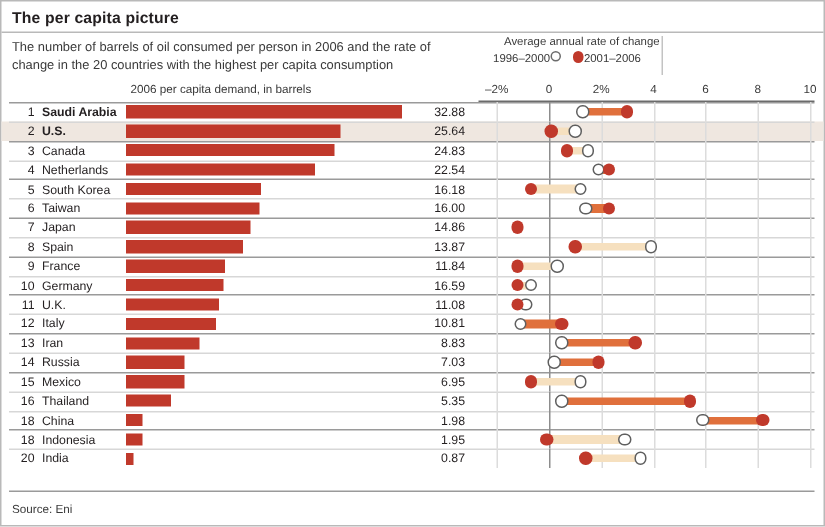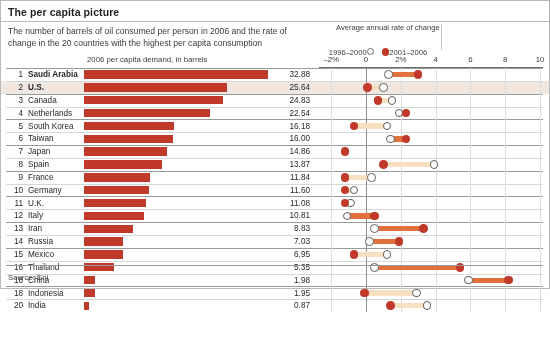--- a/index.html
+++ b/index.html
@@ -1,32 +1,32 @@
 <!DOCTYPE html>
 <html><head>
 <meta charset="utf-8">
 <style>
   html,body{margin:0;padding:0;}
   body{
     width:550px;height:351px;background:#ffffff;
     font-family:"Liberation Sans", sans-serif;
     color:#231f20;overflow:hidden;
   }
-  .frame{position:relative;width:550px;height:289px;box-sizing:border-box;border:1px solid #b9b9b9;}
+  .frame{position:relative;width:550px;height:351px;box-sizing:border-box;border:1px solid #b9b9b9;}
 
   
   .title{position:absolute;left:7px;top:5px;font-size:10.5px;font-weight:bold;letter-spacing:.1px;}
   .hrule{position:absolute;left:0;right:0;top:20px;height:1px;background:#b9b9b9;}
   .deck{position:absolute;left:7px;top:25px;width:305px;font-size:8.6px;line-height:11.5px;color:#3a3a3a;}
 
   
   .legend{position:absolute;left:318px;top:22px;width:226px;height:30px;}
   .lg-left{position:absolute;left:0;top:0;width:118px;text-align:center;}
   .lg-title{font-size:7.6px;color:#3a3a3a;white-space:nowrap;margin-left:17px;}
-  .lg-row{display:flex;align-items:flex-start;justify-content:center;gap:0;margin-top:16px;font-size:7.6px;color:#3a3a3a;white-space:nowrap;}
+  .lg-row{display:flex;align-items:flex-start;justify-content:center;gap:0;margin-top:2px;font-size:7.6px;color:#3a3a3a;white-space:nowrap;}
   .dot-open{width:7px;height:7px;border-radius:50%;background:#fff;border:1.1px solid #6b6b6b;box-sizing:border-box;display:inline-block;}
   .dot-fill{width:7.5px;height:7.5px;border-radius:50%;background:#c0392b;display:inline-block;}
   .lg-div{position:absolute;left:122px;top:1px;width:1px;height:26px;background:#c3c3c3;}
   .lg-right{position:absolute;left:128px;top:0;width:98px;text-align:center;}
   .lg-right .lg-title{color:#d2691e;}
   .arrows{position:relative;height:13px;margin-top:3px;}
   .arr{position:absolute;top:2px;height:8px;}
   .arr svg{display:block;}
 
   
@@ -264,21 +264,21 @@
           <div class="band dec" style="left: 26.12px; width: 26.1px;"></div>
           <div class="mk open" style="left: 52.22px;"></div>
           <div class="mk fill" style="left: 26.12px;"></div>
         </div>
       </div>
       <div class="row">
         <div class="rule"></div>
         <div class="rank">10</div>
         <div class="cname">Germany</div>
         <div class="bar" style="width: 64.82px; background: rgb(192, 57, 43);"></div>
-        <div class="val">11.60</div>
+        <div class="val">16.59</div>
         <div class="rpanel">
           <div class="grid" style="left: 12.2px;"></div>
           <div class="grid zero" style="left: 47px;"></div>
           <div class="grid" style="left: 81.8px;"></div>
           <div class="grid" style="left: 116.6px;"></div>
           <div class="grid" style="left: 151.4px;"></div>
           <div class="grid" style="left: 186.2px;"></div>
           <div class="grid" style="left: 221px;"></div>
           <div class="band dec" style="left: 26.12px; width: 8.7px;"></div>
           <div class="mk open" style="left: 34.82px;"></div>

